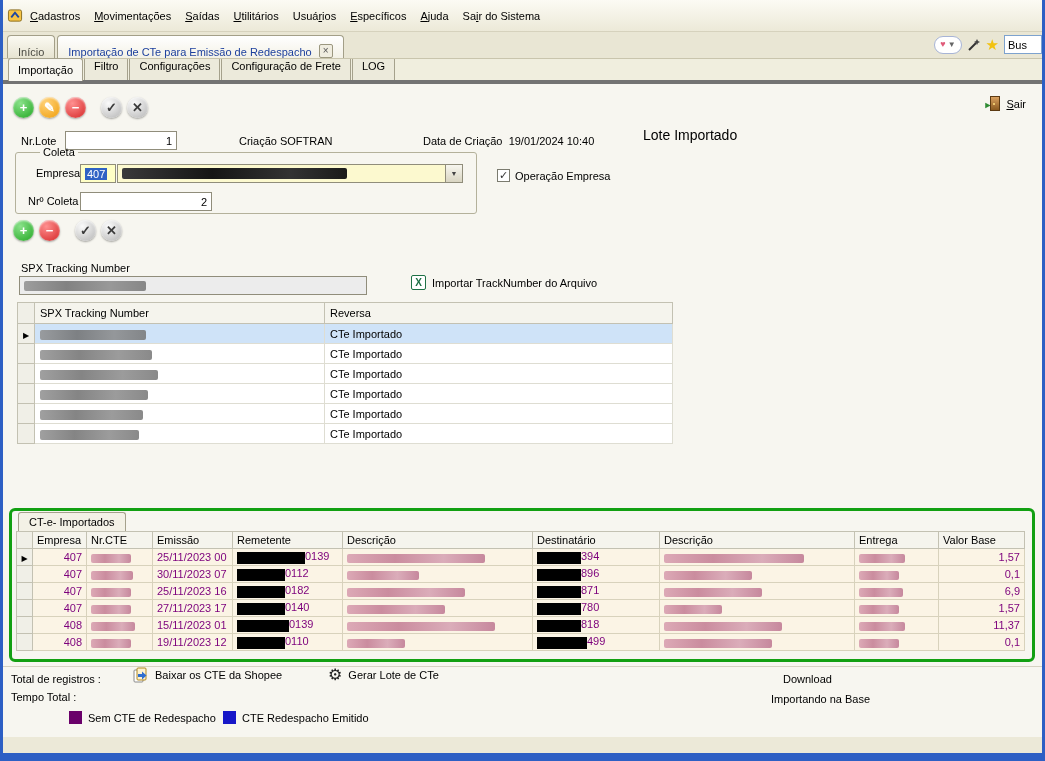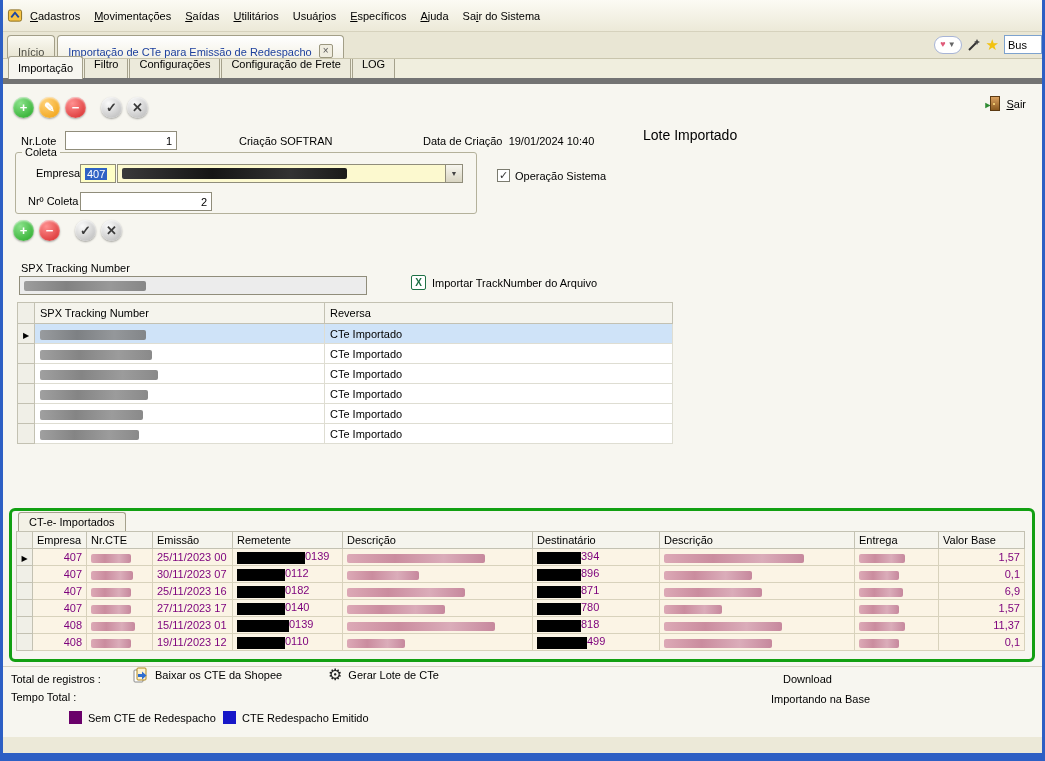--- a/index.html
+++ b/index.html
@@ -16,39 +16,39 @@
 .tab{display:inline-flex;align-items:flex-end;gap:7px;height:23px;padding:0 10px;margin-right:2px;border:1px solid #a39f88;border-bottom:none;border-radius:4px 4px 0 0;background:linear-gradient(#fbfaf2,#e7e4d1);color:#4a4a42;white-space:nowrap}
 .tab.active{background:linear-gradient(#ffffff,#f3f1e6);color:#1c3f9d}
 .tab-close{width:14px;height:14px;border:1px solid #9b977f;background:#f0ede0;color:#555;display:inline-flex;align-items:center;justify-content:center;font-size:10px;line-height:1;border-radius:2px}
 .tab-tools{position:absolute;right:0;top:3px;display:flex;align-items:center;gap:5px}
 .fav-btn{display:inline-flex;align-items:center;gap:2px;height:18px;padding:0 5px;border:1px solid #a7b4d6;border-radius:9px;background:#fff}
 .fav-btn .hrt{color:#e05b7a;font-size:9px;line-height:1}
 .fav-btn .car{color:#666;font-size:8px;line-height:1}
 .star{color:#f2c211;font-size:15px;line-height:1}
 .wand{display:inline-flex}
 .quick-search{width:38px;height:19px;border:1px solid #7da2ce;font-size:11px;padding:1px 3px;font-family:"Liberation Sans",sans-serif}
-.subtabs{height:25px;background:#f0eede;border-bottom:6px solid #737373;padding-left:5px;display:flex;align-items:flex-end}
+.subtabs{height:25px;background:#f0eede;border-bottom:4px solid #737373;padding-left:5px;display:flex;align-items:flex-end}
 .subtab{height:30px;display:inline-flex;align-items:center;padding:0 9px;border:1px solid #a5a18c;border-bottom:none;border-radius:3px 3px 0 0;background:#eceadb;margin-right:1px;white-space:nowrap}
 .subtab.active{background:#f7f6f0;height:23px;position:relative;top:1px;z-index:2}
 .content{position:relative;background:#f7f6f0;height:653px;font-size:11px}
 .lbl{position:absolute;white-space:nowrap}
 .aflex{position:absolute;display:flex;align-items:center;gap:6px;white-space:nowrap;background:none;border:none;font-size:11px;font-family:"Liberation Sans",sans-serif}
 .toolbar{position:absolute;display:flex;gap:5px}
 .cbtn{width:21px;height:21px;border-radius:50%;display:inline-flex;align-items:center;justify-content:center;color:#fff;font-size:13px;font-weight:bold;cursor:default;line-height:1;box-shadow:inset 0 1px 2px rgba(255,255,255,.7),0 1px 2px rgba(0,0,0,.35)}
 .cbtn.green{background:radial-gradient(circle at 35% 30%,#8ae28a,#1fa51f)}
 .cbtn.orange{background:radial-gradient(circle at 35% 30%,#ffd27a,#ef9c06)}
 .cbtn.red{background:radial-gradient(circle at 35% 30%,#ff9090,#d42424)}
 .cbtn.gray{background:radial-gradient(circle at 35% 30%,#fbfbfb,#b3b3b3);color:#3c3c3c}
 .cbtn.gap{margin-left:10px}
 .door-icon{position:relative;width:17px;height:16px;display:inline-block}
 .door-icon .frame{position:absolute;left:6px;top:0;width:10px;height:15px;background:linear-gradient(#d9a05e,#8a5a20);border:1px solid #5c3a12}
 .door-icon .knob{position:absolute;left:9px;top:7px;width:2px;height:2px;background:#ffe080;border-radius:50%}
 .door-icon .arr{position:absolute;left:-1px;top:4px;color:#2e8b32;font-size:9px;font-weight:bold}
 .groupbox{position:absolute;border:1px solid #b4b19b;border-radius:3px;padding:0}
-.groupbox legend{font-size:11px;margin-left:6px;padding:0 3px}
+.groupbox legend{font-size:11px;margin-left:24px;padding:0 3px}
 .txt{position:absolute;border:1px solid #908d7b;background:#fff;display:flex;align-items:center;padding:0 4px;height:19px;overflow:hidden}
 .txt.right{justify-content:flex-end}
 .txt.code{background:#ffffc6}
 .selhl{background:#2f62c4;color:#fff;padding:0 2px}
 .combo{position:absolute;height:19px;border:1px solid #908d7b;background:#fcf9cf;display:flex;align-items:center;justify-content:space-between;padding-left:4px;overflow:hidden}
 .combo .dd{width:17px;height:100%;border-left:1px solid #908d7b;background:linear-gradient(#f7f6ef,#d9d5c2);display:flex;align-items:center;justify-content:center;font-size:7px;color:#444}
 .cb-box{width:13px;height:13px;border:1px solid #7b7b6f;background:#fff;display:inline-flex;align-items:center;justify-content:center;font-size:11px;color:#333;line-height:1}
 .xls{width:15px;height:15px;border:1px solid #1e7145;background:#fff;color:#1e7145;font-weight:bold;font-size:10px;display:inline-flex;align-items:center;justify-content:center;border-radius:2px}
 .redact{display:inline-block;height:10px;border-radius:2px;vertical-align:middle}
 .rd-gray{background:linear-gradient(90deg,#8f8f8f,#6f6f6f 35%,#8a8a8a 70%,#757575);opacity:.85}
@@ -167,21 +167,21 @@
         <span class="dd">▼</span>
       </div>
       <span class="lbl" style="left:12px;top:37px">Nrº Coleta</span>
       <div class="txt right" style="left:64px;top:34px;width:132px">
           <span>2</span>
         </div>
     </fieldset>
 
     <label class="aflex" style="left:494px;top:85px;gap:5px">
       <span class="cb-box">✓</span>
-      <span>Operação Sistema</span>
+      <span>Operação Empresa</span>
     </label>
 
     <div class="toolbar" id="tb2" style="left:10px;top:136px">
         <span class="cbtn green">+</span>
         <span class="cbtn red">−</span>
         <span class="cbtn gray gap">✓</span>
         <span class="cbtn gray">✕</span>
       </div>
 
     <span class="lbl" style="left:18px;top:178px">SPX Tracking Number</span>

